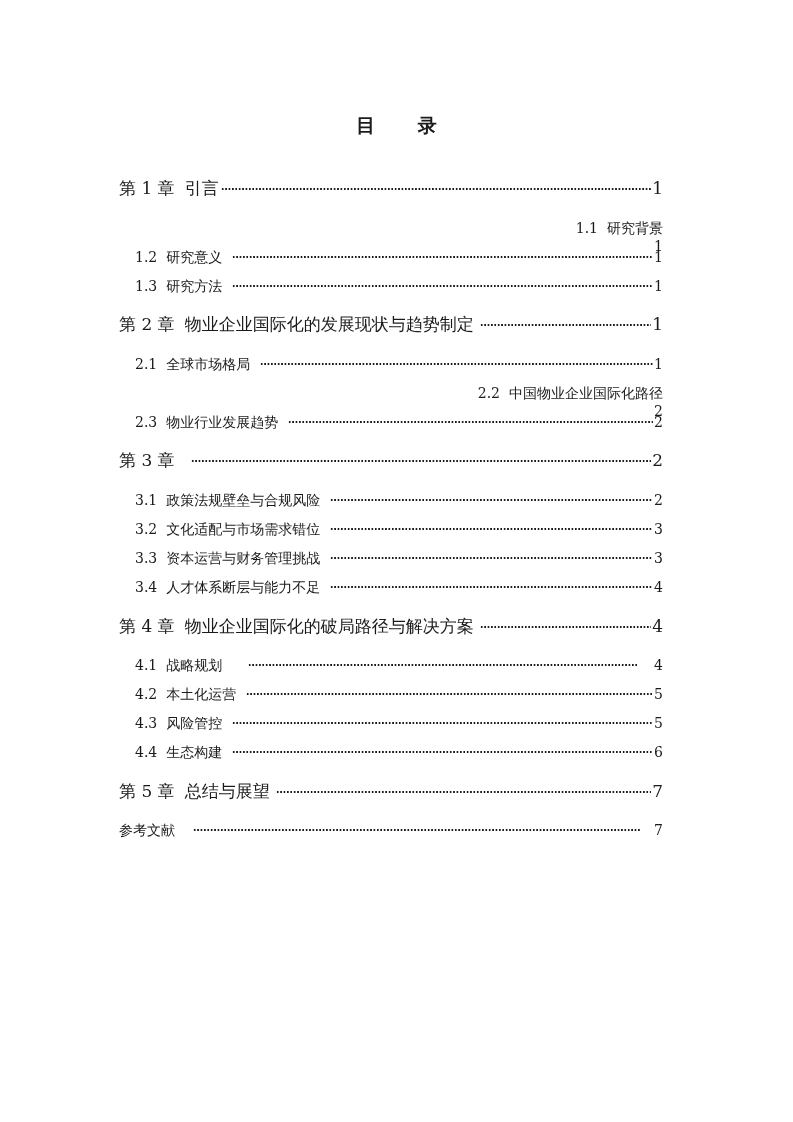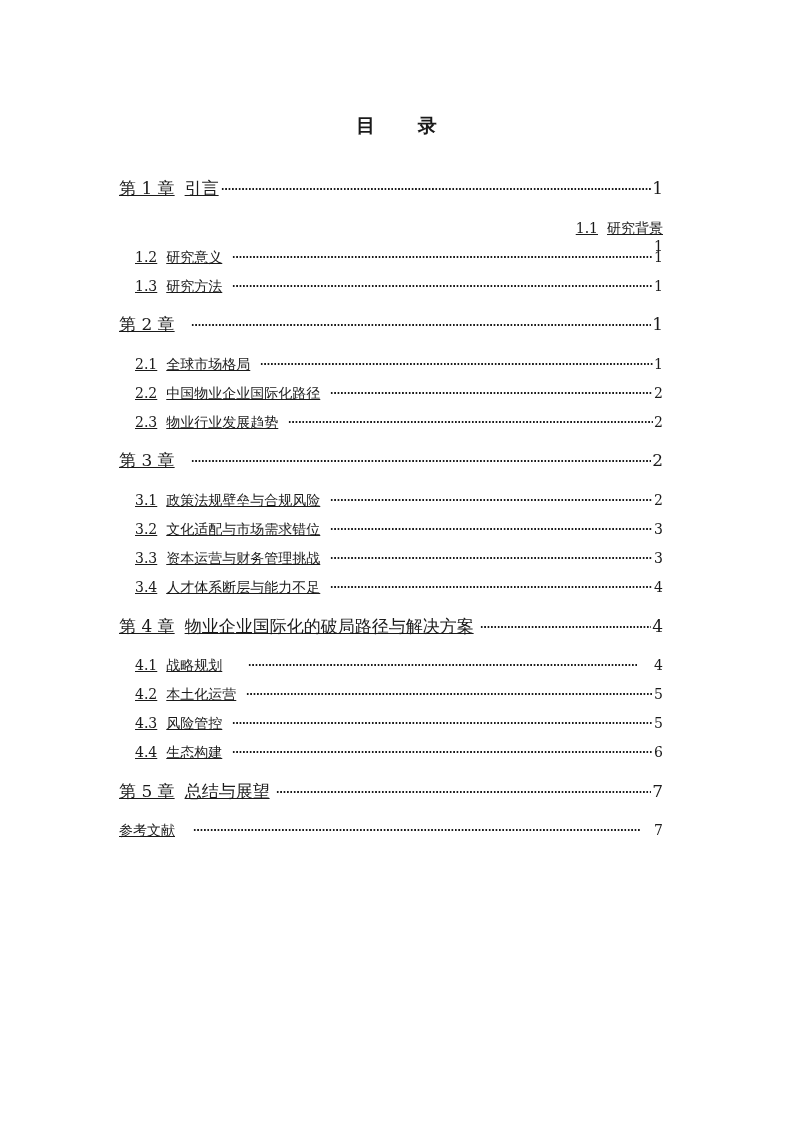--- a/index.html
+++ b/index.html
@@ -45,21 +45,20 @@
       position: absolute;
       display: flex;
       align-items: flex-end;
       white-space: nowrap;
       line-height: 1;
     }
     .entry .label {
       flex: 0 0 auto;
       display: flex;
       align-items: flex-start;
-      text-decoration: underline;
     }
     .entry .num {
       margin-right: 9px;
     }
     .entry .leader {
       flex: 1 1 auto;
       overflow: hidden;
       margin: 0 1px 0 6px;
       height: 4px;
       align-self: center;
@@ -135,35 +134,36 @@
         <span class="num">1.3</span>
         <span class="title">研究方法</span>
       </span>
       <span class="leader"></span>
       <span class="page-no">1</span>
     </div>
 
     <div class="entry chapter" style="top:316px;">
       <span class="label">
         <span class="num">第 2 章</span>
+        <span class="title">物业企业国际化的发展现状与趋势制定</span>
       </span>
       <span class="leader"></span>
       <span class="page-no">1</span>
     </div>
 
     <div class="entry section" style="top:357px;">
       <span class="label">
         <span class="num">2.1</span>
         <span class="title">全球市场格局</span>
       </span>
       <span class="leader"></span>
       <span class="page-no">1</span>
     </div>
 
-    <div class="entry section" style="top:386px;">
+    <div class="entry section" style="top:386px;flex-direction:column;">
       <span class="label">
         <span class="num">2.2</span>
         <span class="title">中国物业企业国际化路径</span>
       </span>
       <span class="leader"></span>
       <span class="page-no">2</span>
     </div>
 
     <div class="entry section" style="top:415px;">
       <span class="label">

